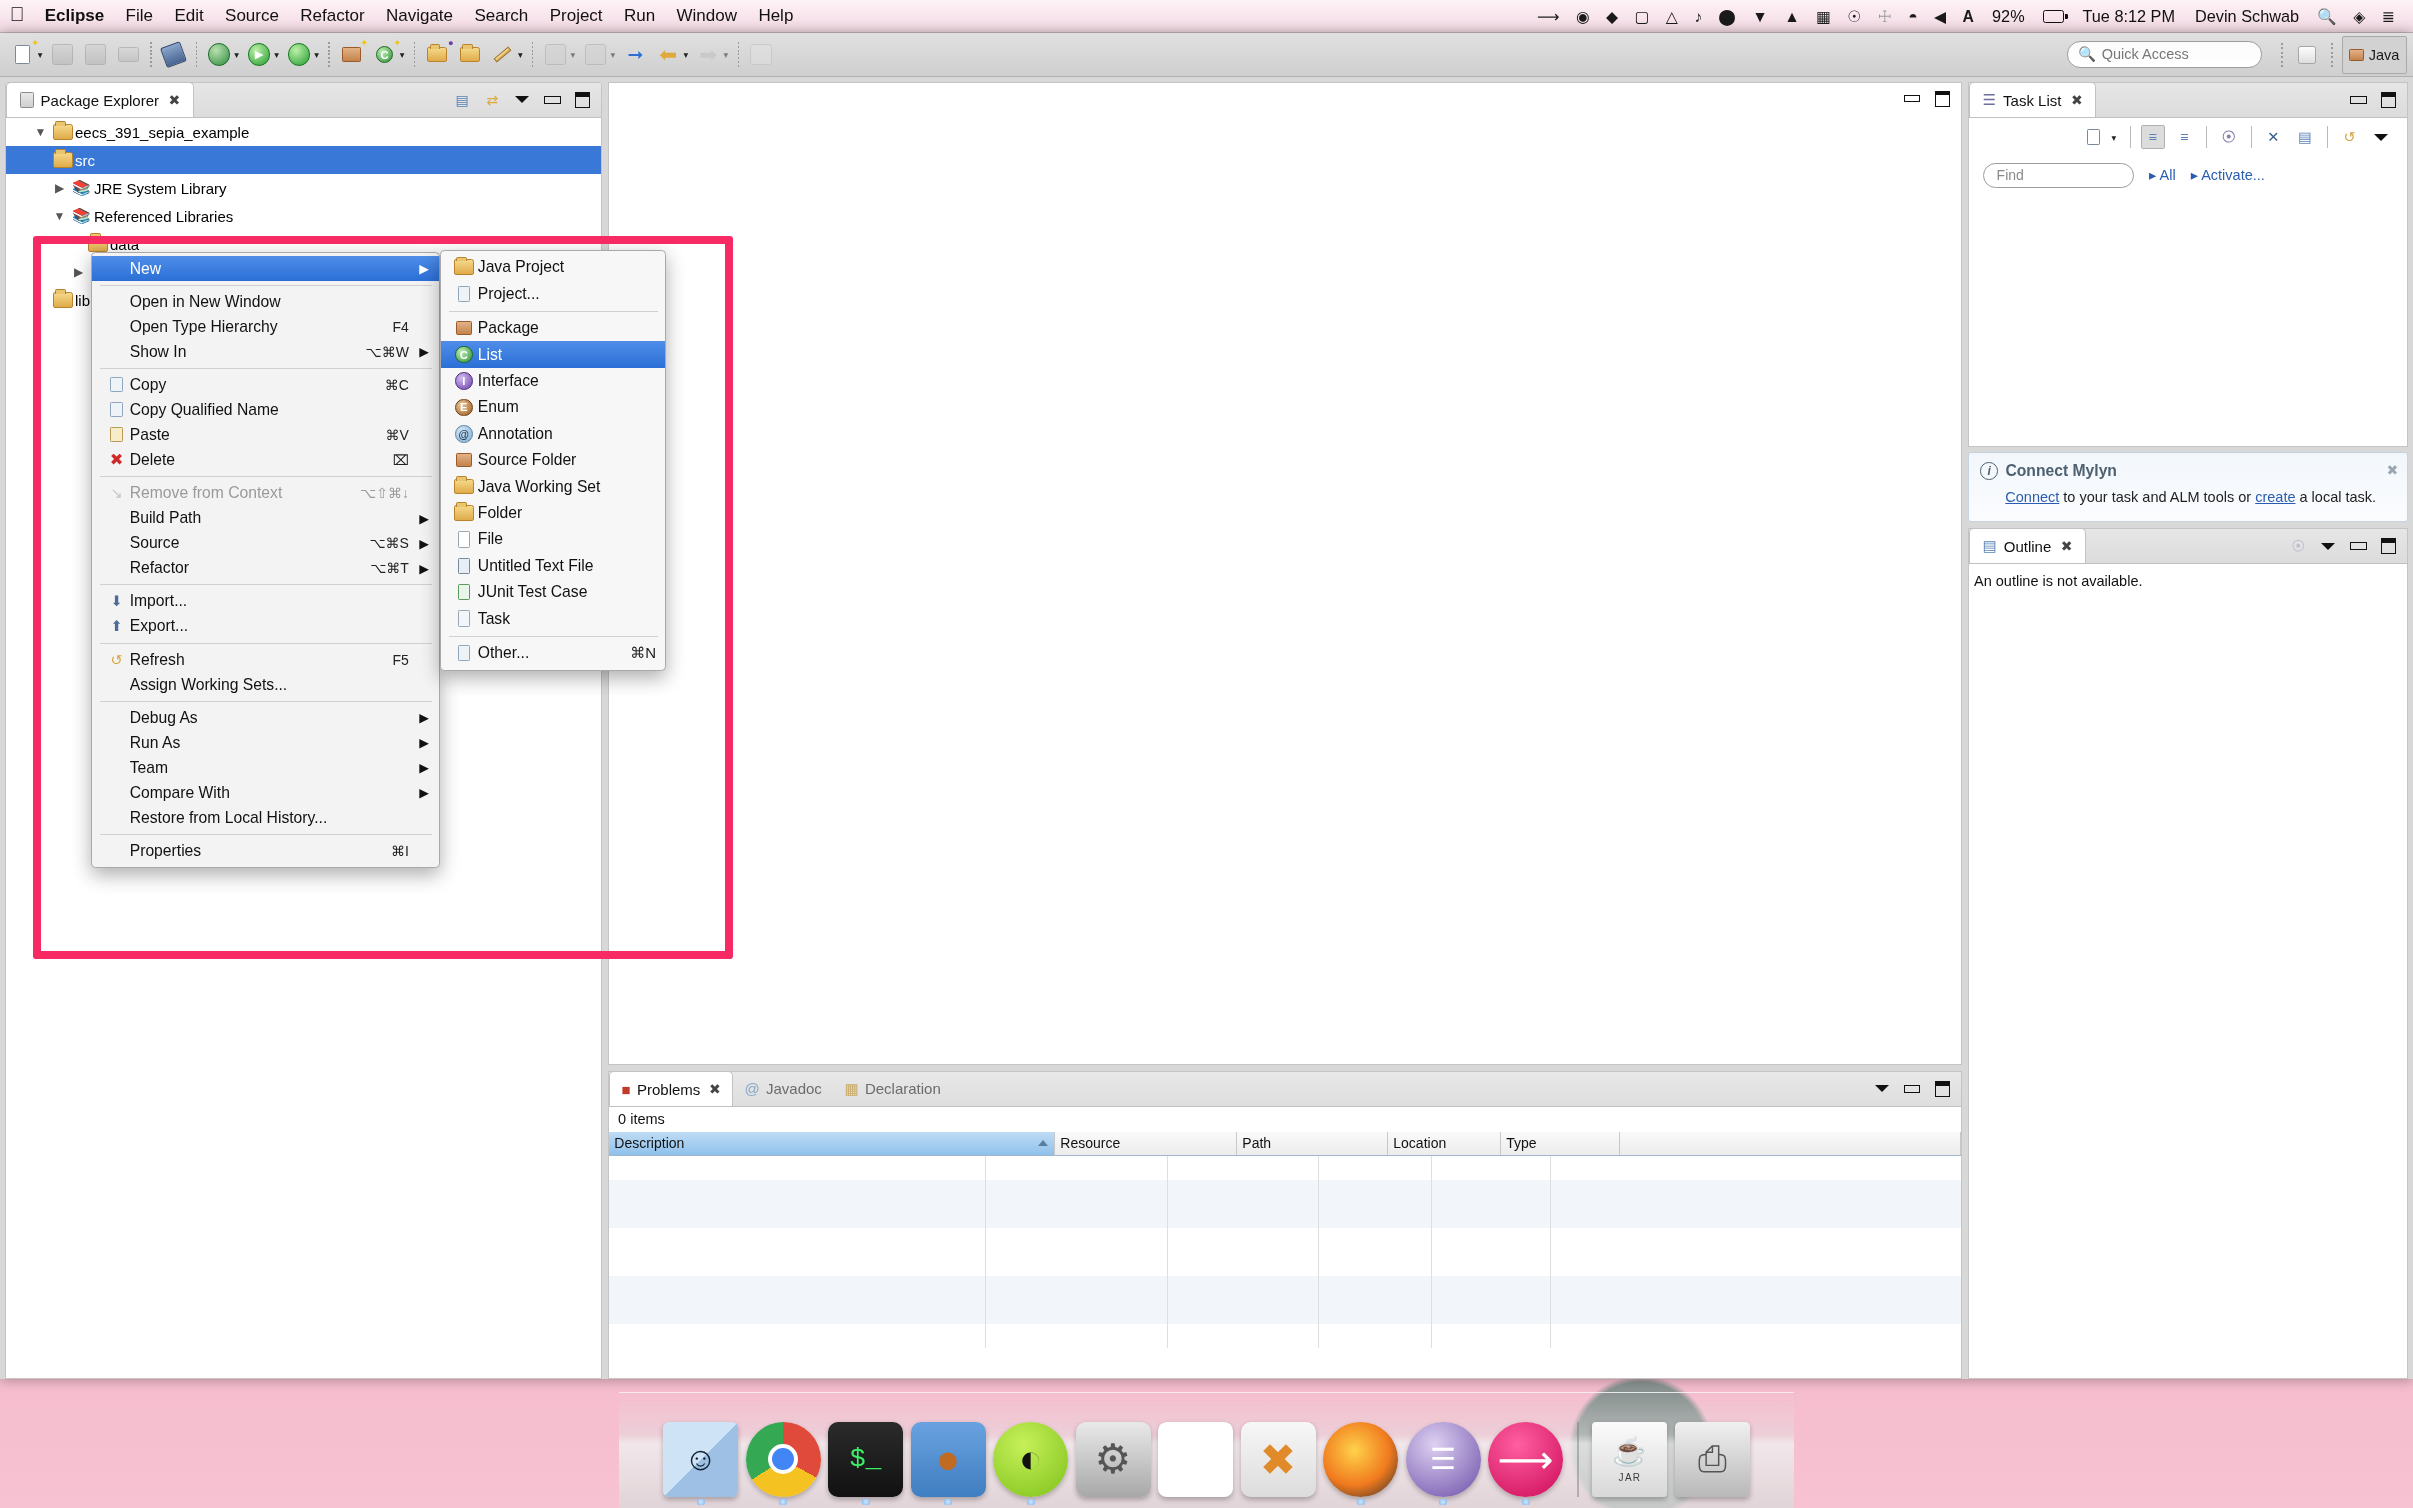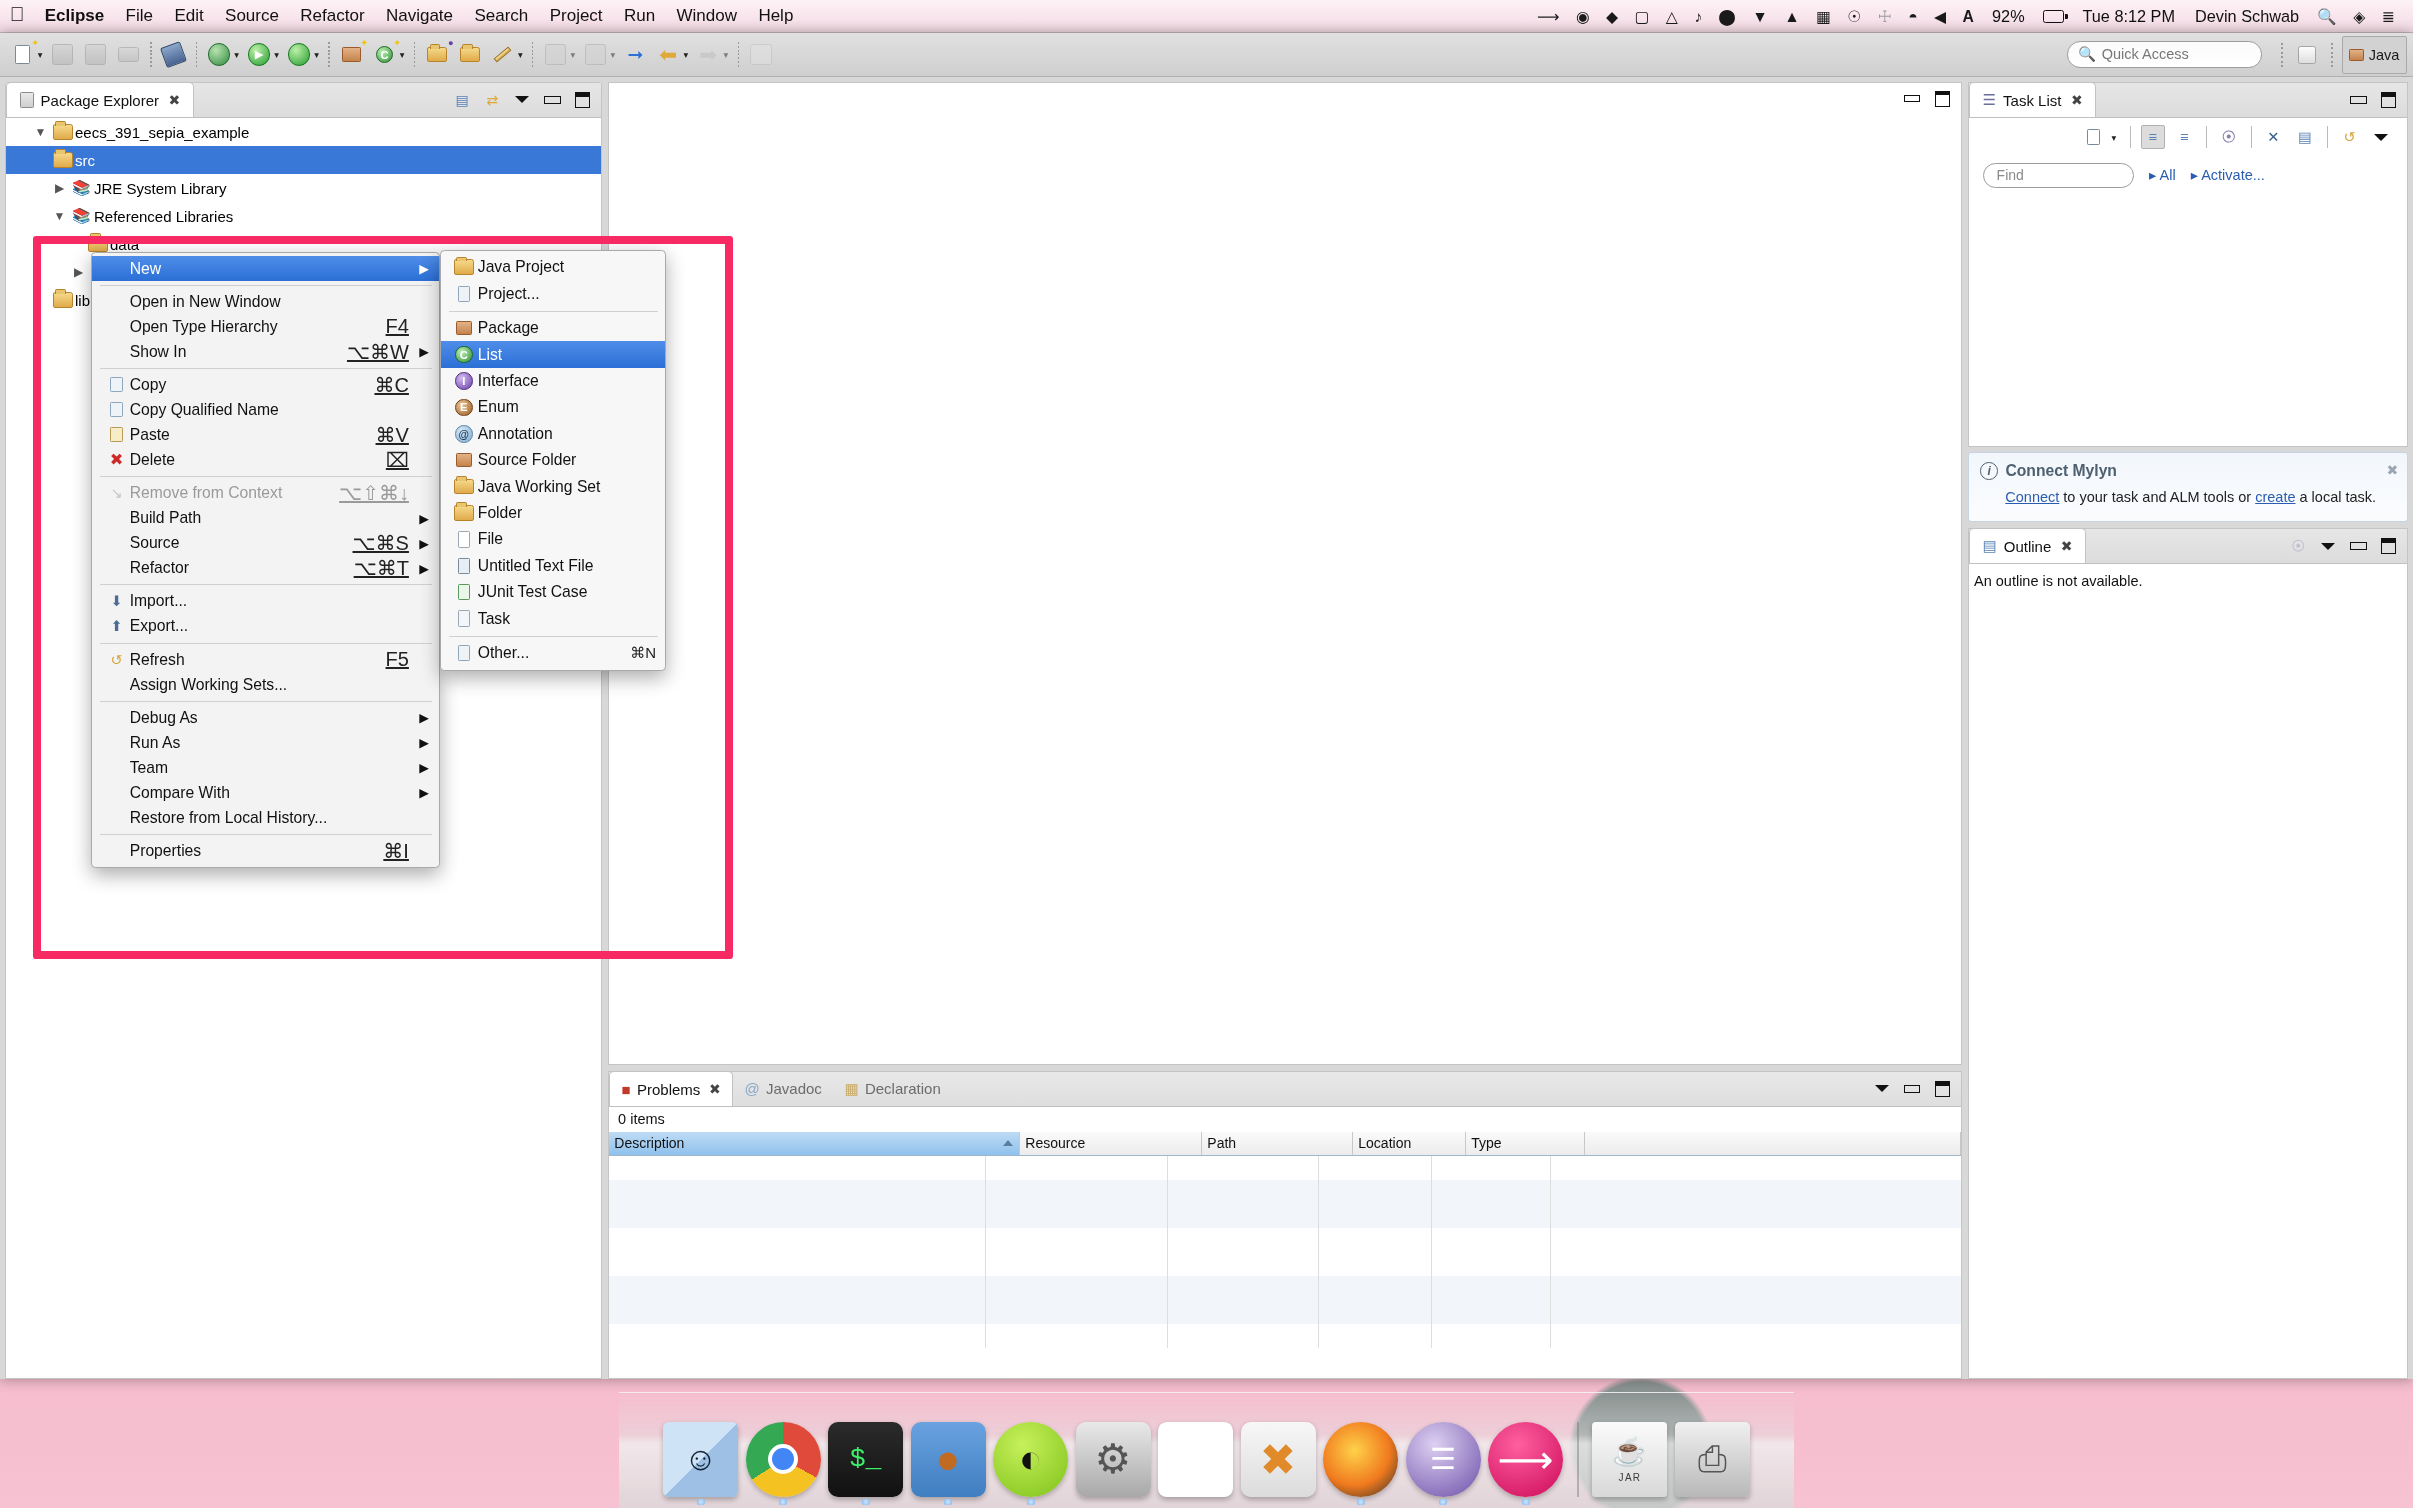--- a/index.html
+++ b/index.html
@@ -209,21 +209,21 @@
   
   #ctxmenu{
     position:absolute; left:91px; top:175px; width:349px;
     background:#f3f3f3; border:0.6px solid #a9a9a9; border-radius:4.4px;
     box-shadow:0 6.3px 19px rgba(0,0,0,.32);
     padding:3.1px 0 3.8px 0; z-index:60; font-size:15.7px; color:#111;
   }
   .ctx-item{ height:25px; display:flex;align-items:center; padding:0 10px 0 11.3px; position:relative;}
   .ctx-item .ic{ width:26.4px; display:flex;align-items:center;justify-content:center; font-size:14.5px;}
   .ctx-item .lbl{ flex:1; white-space:nowrap;}
-  .ctx-item .acc{ color:#222; font-size:20px; padding-right:3.8px; white-space:nowrap;text-decoration:underline;}
+  .ctx-item .acc{ color:#222; font-size:14px; padding-right:3.8px; white-space:nowrap;}
   .ctx-item .sub{ width:16.3px;text-align:right;font-size:12.6px;color:#111;}
   .ctx-item.hl{ background:linear-gradient(to bottom,#4f8de8,#2b6fd6); color:#fff; }
   .ctx-item.hl .acc,.ctx-item.hl .sub{ color:#fff;}
   .ctx-item.dis{ color:#9a9a9a; }
   .ctx-item.dis .acc{ color:#9a9a9a;}
   .ctx-sep{ height:0.6px;background:#d0d0d0; margin:3.8px 7.5px;}
 
   #submenu{
     position:absolute; left:440px; top:173px; width:226px;
     background:#f7f7f7; border:0.6px solid #a9a9a9; border-radius:4.4px;
@@ -522,21 +522,21 @@
                 <span class="ico-min"></span>
               </span>
             <span class="vt">
                 <span class="ico-max"></span>
               </span>
           </div>
         </div>
         <div class="pcount">0 items</div>
         <div class="ptable">
           <div class="pthead">
-            <div class="pth sorted" style="width:411px">
+            <div class="pth sorted" style="width:446px">
               <span>Description</span>
               <span class="sortarrow"></span>
             </div>
             <div class="pth" style="width:182px">
               <span>Resource</span>
             </div>
             <div class="pth" style="width:151px">
               <span>Path</span>
             </div>
             <div class="pth" style="width:113px">

